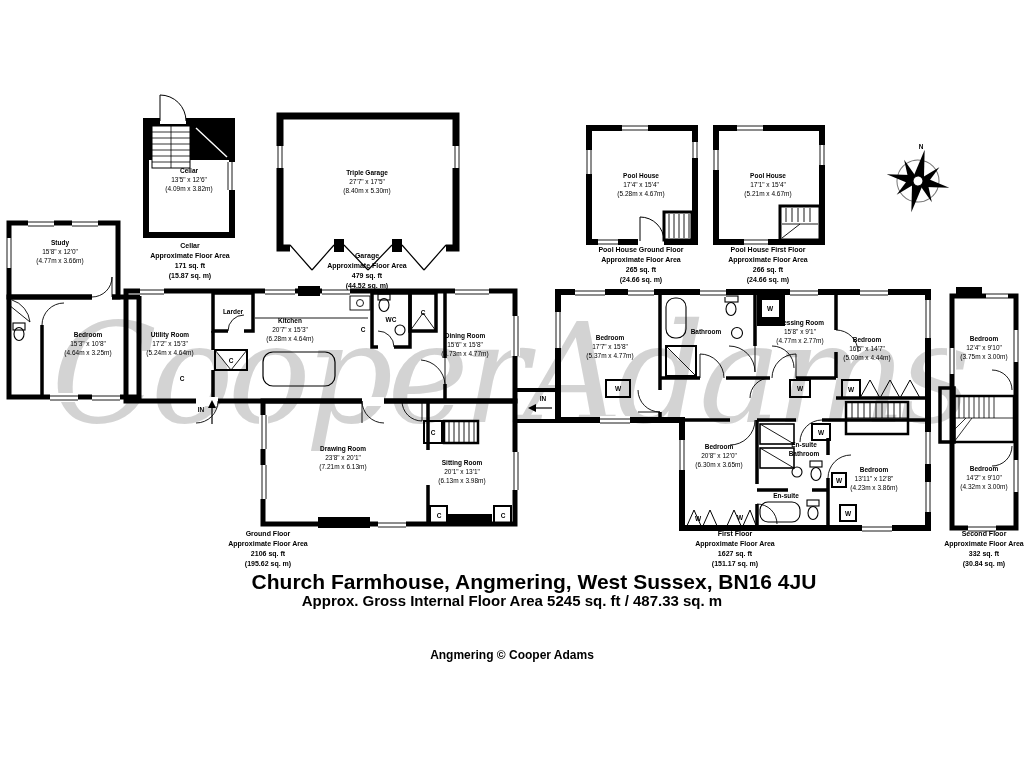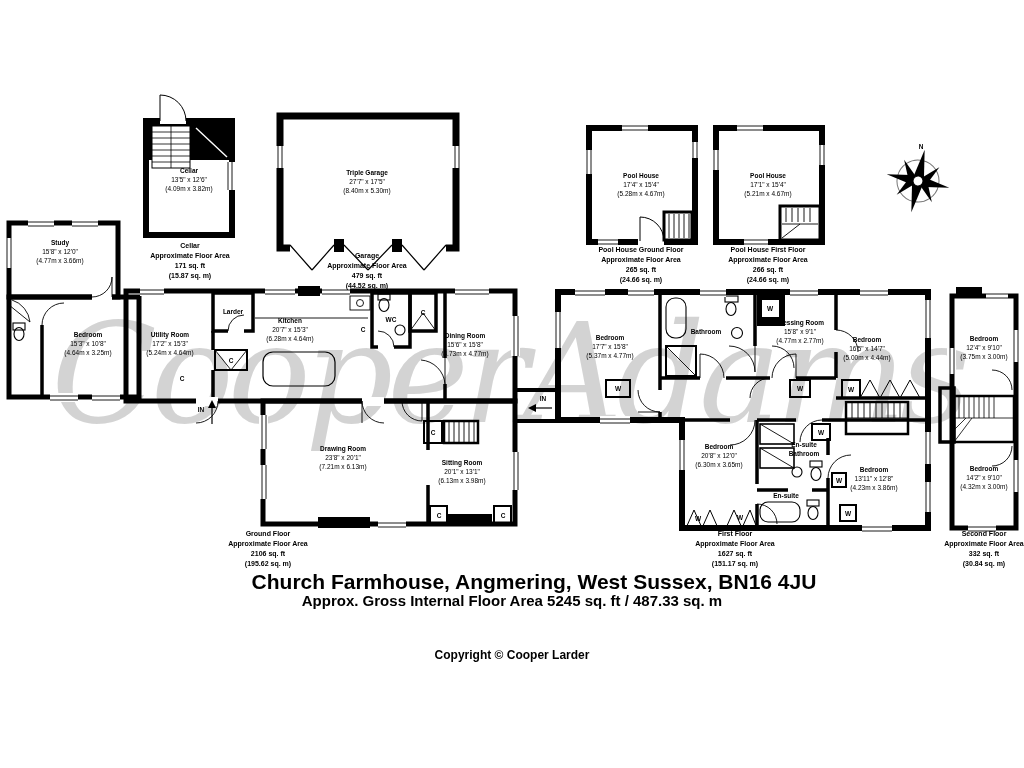--- a/index.html
+++ b/index.html
@@ -665,15 +665,15 @@
   <div class="mini" style="left:800px;top:388px">W</div>
   <div class="mini" style="left:851px;top:389px">W</div>
   <div class="mini" style="left:821px;top:432px">W</div>
   <div class="mini" style="left:839px;top:480px">W</div>
   <div class="mini" style="left:848px;top:513px">W</div>
   <div class="mini" style="left:698px;top:518px">W</div>
   <div class="mini" style="left:740px;top:517px">W</div>
 
   <div class="footer addr">Church Farmhouse, Angmering, West Sussex, BN16 4JU</div>
   <div class="footer gross">Approx. Gross Internal Floor Area 5245 sq. ft / 487.33 sq. m</div>
-  <div class="footer copy">Copyright © Cooper Larder</div>
+  <div class="footer copy">Angmering © Cooper Adams</div>
 
 </div>
 
 </body></html>

